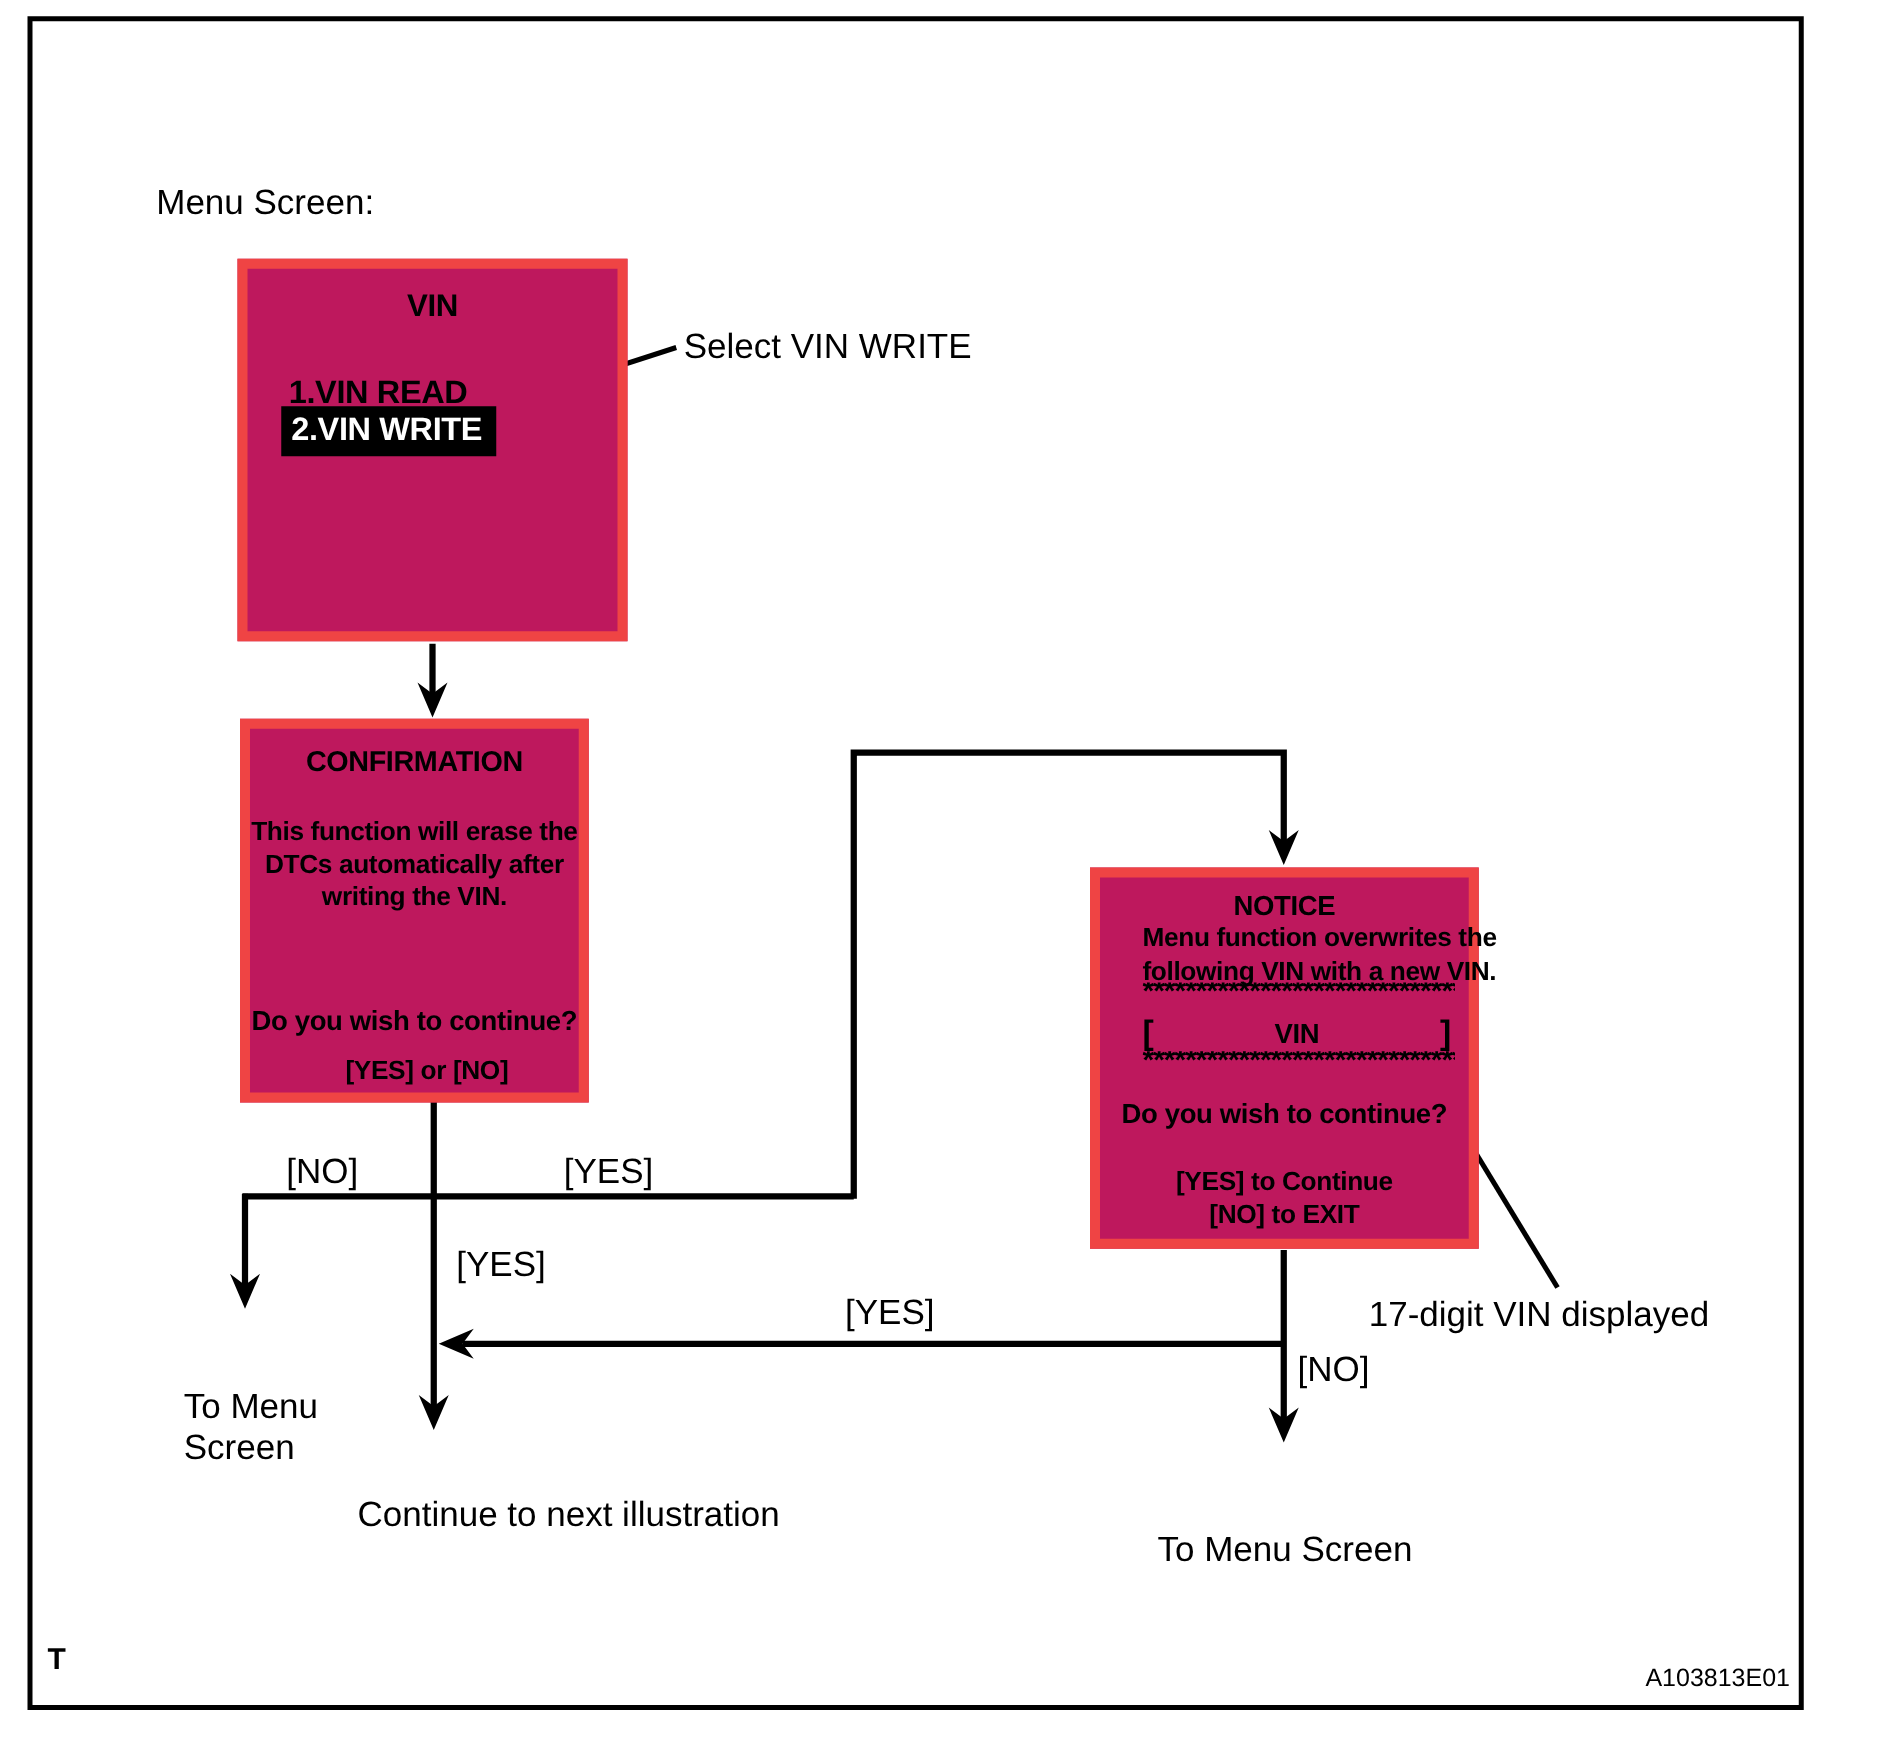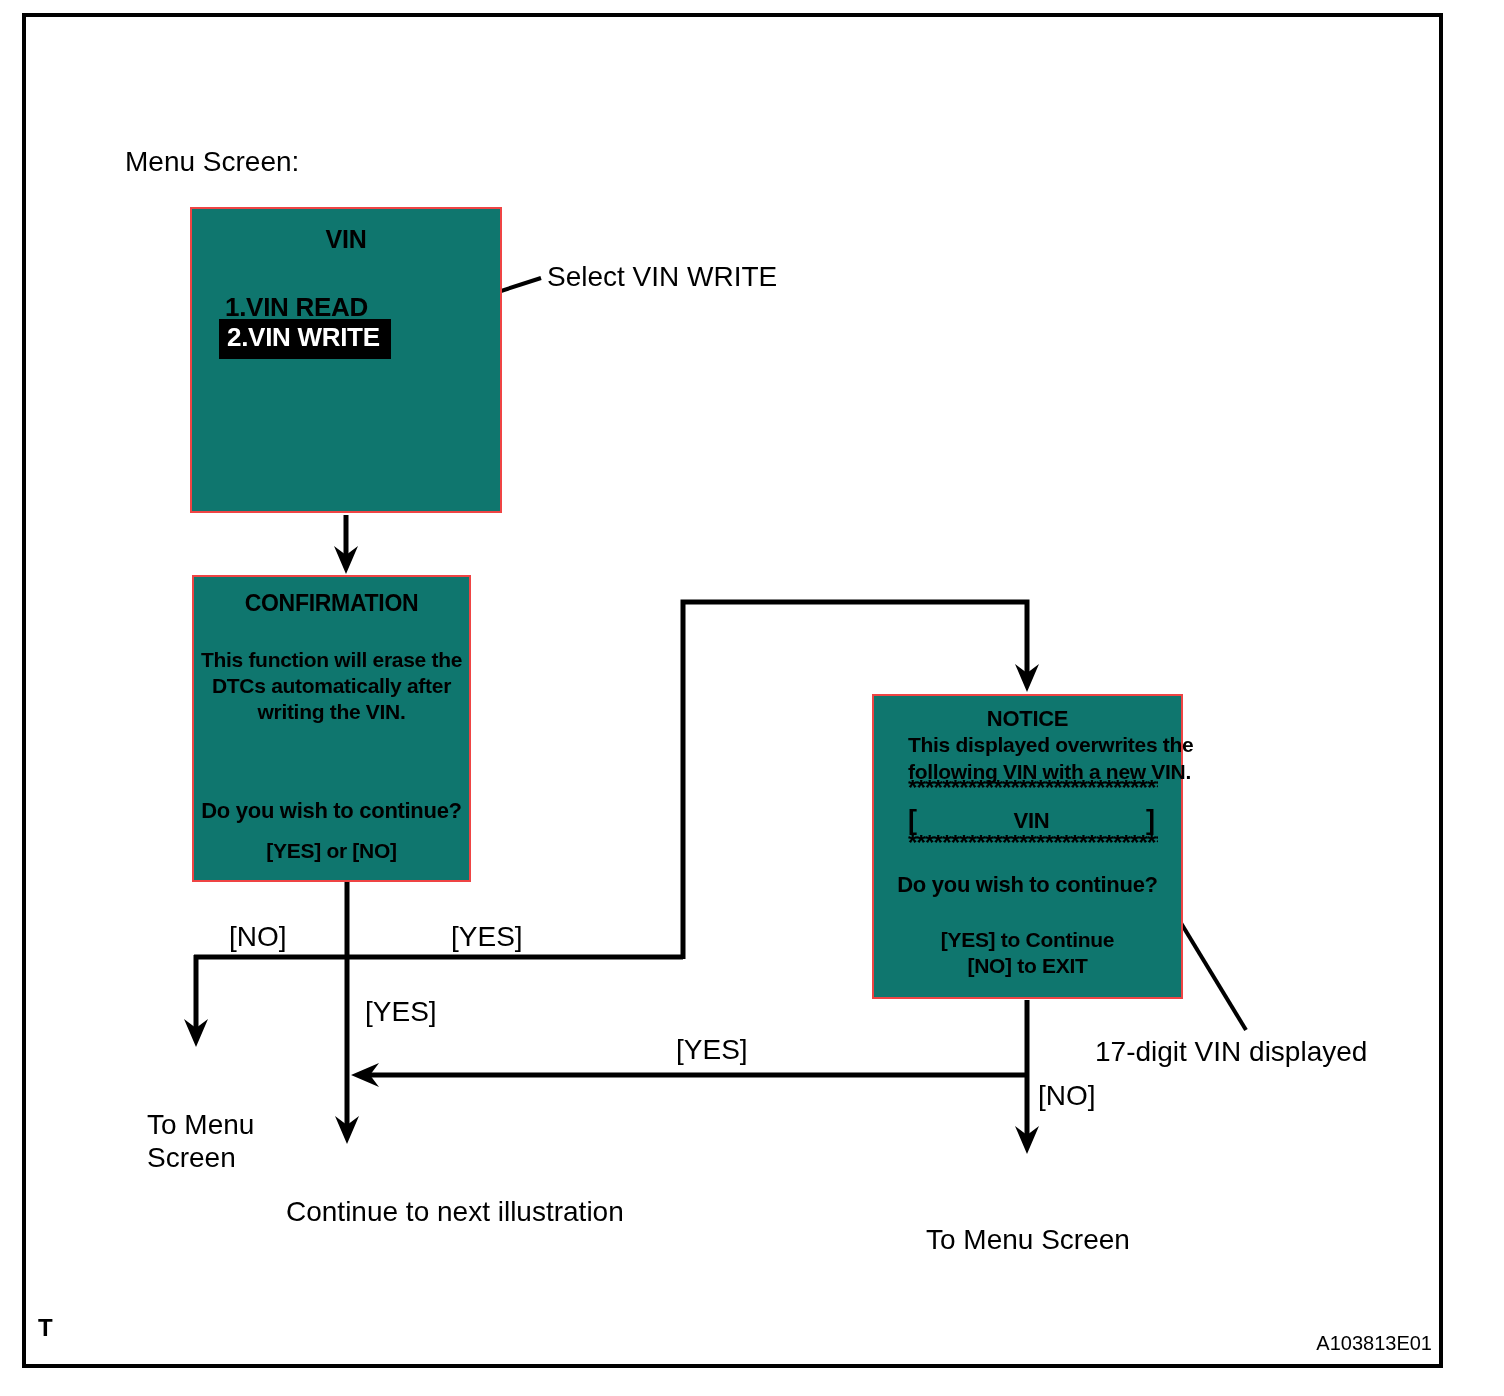--- a/index.html
+++ b/index.html
@@ -12,40 +12,40 @@
     position:absolute; left:22px; top:13px; width:1421px; height:1355px;
     border:4px solid #000; box-sizing:border-box;
   }
   .abs { position:absolute; }
   .label { font-size:28px; font-weight:normal; white-space:nowrap; }
   .edge-label { font-size:28px; font-weight:normal; white-space:nowrap; }
   .footer-t { font-size:24px; font-weight:bold; }
   .footer-code { font-size:20px; font-weight:normal; }
 
   .flowbox {
-    position:absolute; border:2px solid #ef4444; box-sizing:border-box; background:#0f766e;
+    position:absolute; border:8px solid #ef4444; box-sizing:border-box; background:#be185d;
   }
   .screen-text { font-weight:bold; letter-spacing:-0.3px; white-space:nowrap; }
   .center { text-align:center; }
 
   
   .vin-box { left:190px; top:207px; width:312px; height:306px; }
   .vin-title { left:0; top:16px; width:100%; font-size:25px; }
   .menu-item-1 { left:33px; top:83px; font-size:26px; }
   .menu-item-2-wrap {
     left:27px; top:110px; background:#000; color:#fff;
     padding:3px 11px 6px 8px; font-size:26px;
   }
 
   
   .conf-box { left:192px; top:575px; width:279px; height:307px; }
   .conf-title { left:0; top:13px; width:100%; font-size:23px; }
   .conf-body { left:0; top:70px; width:100%; font-size:21px; line-height:26px; }
   .conf-question { left:0; top:221px; width:100%; font-size:22px; }
-  .conf-options { left:0; top:262px; width:100%; font-size:21px; }
+  .conf-options { left:0; top:262px; width:100%; font-size:21px;padding-left:10px; }
 
   
   .notice-box { left:872px; top:694px; width:311px; height:305px; }
   .notice-title { left:0; top:10px; width:100%; font-size:22px; }
   .notice-body { left:34px; top:35px; font-size:21px; line-height:27px; }
   .stars { left:34px; width:250px; font-size:24px; line-height:15px; letter-spacing:-0.8px; overflow:hidden; font-weight:bold; white-space:nowrap; }
   .stars-1 { top:84px; }
   .stars-2 { top:139px; }
   .vin-field { left:34px; top:109px; width:247px; display:flex; justify-content:space-between; align-items:center; }
   .vin-field .bracket { font-size:27px; font-weight:bold; }
@@ -108,21 +108,21 @@
       <div class="screen-text">writing the VIN.</div>
     </div>
     <div class="abs screen-text center conf-question">Do you wish to continue?</div>
     <div class="abs screen-text center conf-options">[YES] or [NO]</div>
   </div>
 
 
   <div class="flowbox notice-box">
     <div class="abs screen-text center notice-title">NOTICE</div>
     <div class="abs notice-body">
-      <div class="screen-text">This displayed overwrites the</div>
+      <div class="screen-text">Menu function overwrites the</div>
       <div class="screen-text">following VIN with a new VIN.</div>
     </div>
     <div class="abs stars stars-1">******************************</div>
     <div class="abs vin-field">
       <span class="bracket">[</span>
       <span class="vin-word">VIN</span>
       <span class="bracket">]</span>
     </div>
     <div class="abs stars stars-2">******************************</div>
     <div class="abs screen-text center notice-question">Do you wish to continue?</div>

